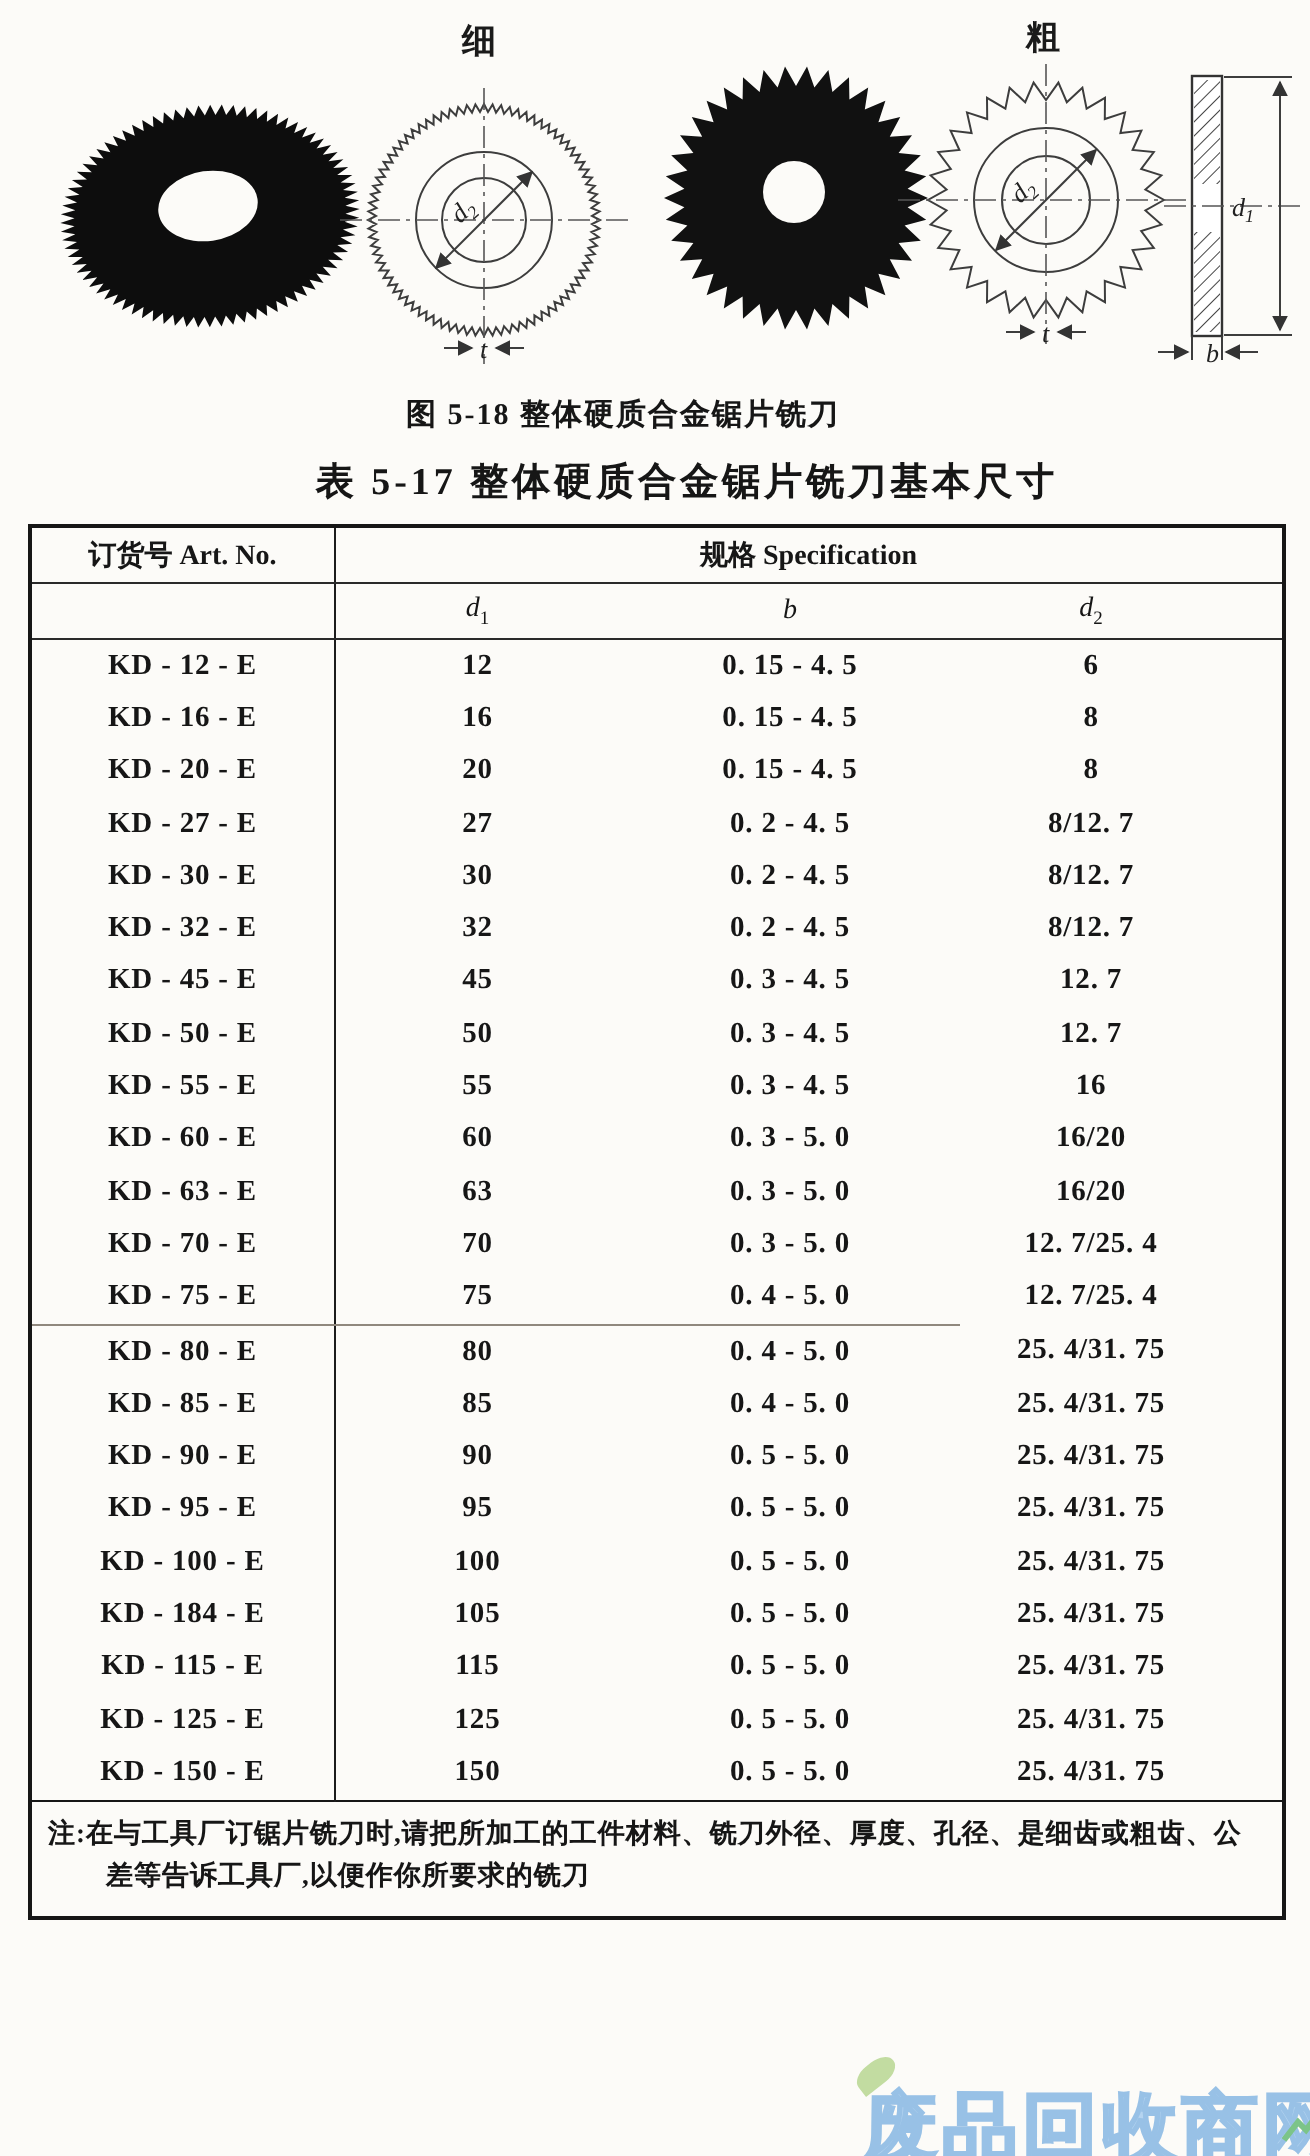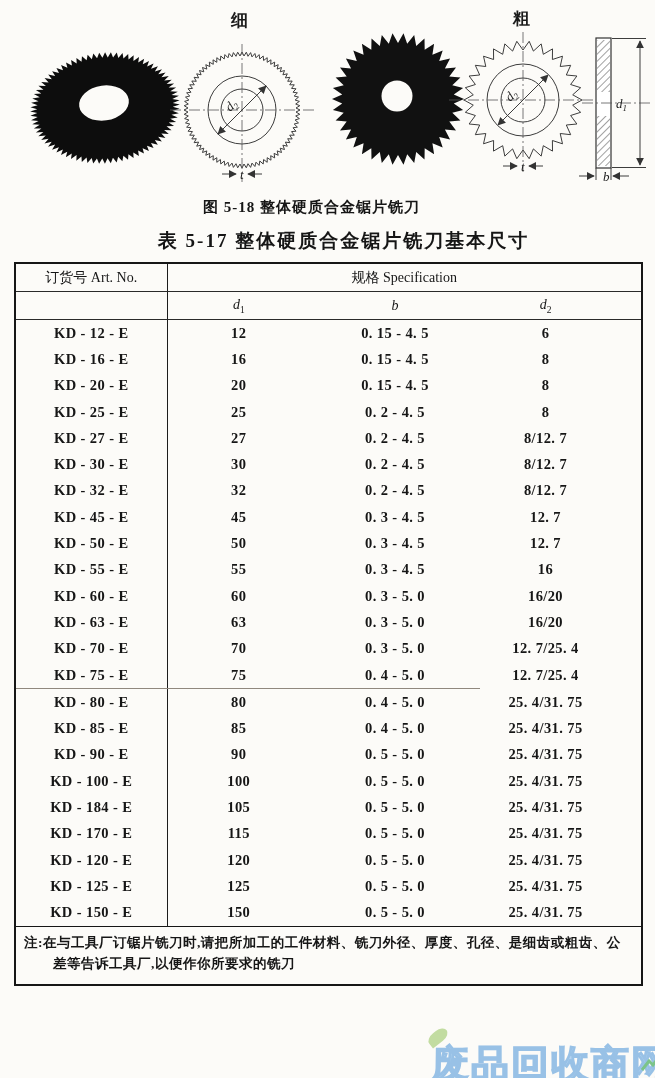--- a/index.html
+++ b/index.html
@@ -27,21 +27,21 @@
   
   .spec-table{
     border-collapse:collapse;table-layout:fixed;
     width:627px;margin:8px 0 0 14px;
     border:2px solid #161616;
   }
   .spec-table th,.spec-table td{
     padding:0;text-align:center;vertical-align:middle;
     font-family:"Liberation Serif",serif;
   }
-  .spec-table thead th{height:27px;font-size:14px;font-weight:400;border-bottom:1px solid #2a2a2a;}
+  .spec-table thead th{height:27px;font-size:14px;font-weight:700;border-bottom:1px solid #2a2a2a;}
   .spec-table thead .subrow th{font-weight:400;}
   .spec-table tr > *:first-child{border-right:1.3px solid #1c1c1c;}
   .spec-table tbody td{height:26.3px;font-size:14.5px;font-weight:600;letter-spacing:.4px;}
   .spec-table td:nth-child(4),.spec-table th.d2h{padding-right:30px;}
   .spec-table i{font-style:italic;font-weight:400;}
   .spec-table sub{font-size:9.5px;}
   .crease td{border-bottom:1px solid #90887e;margin-top:34px;}
   .crease td:nth-child(4){border-bottom:none;}
   .note-row td{
     border-top:1.7px solid #161616;border-right:none !important;
@@ -184,26 +184,20 @@
           <td>0. 15 - 4. 5</td>
           <td>8</td>
         </tr>
         <tr>
           <td>KD - 20 - E</td>
           <td>20</td>
           <td>0. 15 - 4. 5</td>
           <td>8</td>
         </tr>
         <tr>
-          <td>KD - 25 - E</td>
-          <td>25</td>
-          <td>0. 2 - 4. 5</td>
-          <td>8</td>
-        </tr>
-        <tr>
           <td>KD - 27 - E</td>
           <td>27</td>
           <td>0. 2 - 4. 5</td>
           <td>8/12. 7</td>
         </tr>
         <tr>
           <td>KD - 30 - E</td>
           <td>30</td>
           <td>0. 2 - 4. 5</td>
           <td>8/12. 7</td>
@@ -268,40 +262,40 @@
           <td>0. 4 - 5. 0</td>
           <td>25. 4/31. 75</td>
         </tr>
         <tr>
           <td>KD - 90 - E</td>
           <td>90</td>
           <td>0. 5 - 5. 0</td>
           <td>25. 4/31. 75</td>
         </tr>
         <tr>
+          <td>KD - 95 - E</td>
+          <td>95</td>
+          <td>0. 5 - 5. 0</td>
+          <td>25. 4/31. 75</td>
+        </tr>
+        <tr>
           <td>KD - 100 - E</td>
           <td>100</td>
           <td>0. 5 - 5. 0</td>
           <td>25. 4/31. 75</td>
         </tr>
         <tr>
           <td>KD - 184 - E</td>
           <td>105</td>
           <td>0. 5 - 5. 0</td>
           <td>25. 4/31. 75</td>
         </tr>
         <tr>
-          <td>KD - 170 - E</td>
+          <td>KD - 115 - E</td>
           <td>115</td>
-          <td>0. 5 - 5. 0</td>
-          <td>25. 4/31. 75</td>
-        </tr>
-        <tr>
-          <td>KD - 120 - E</td>
-          <td>120</td>
           <td>0. 5 - 5. 0</td>
           <td>25. 4/31. 75</td>
         </tr>
         <tr>
           <td>KD - 125 - E</td>
           <td>125</td>
           <td>0. 5 - 5. 0</td>
           <td>25. 4/31. 75</td>
         </tr>
         <tr>

